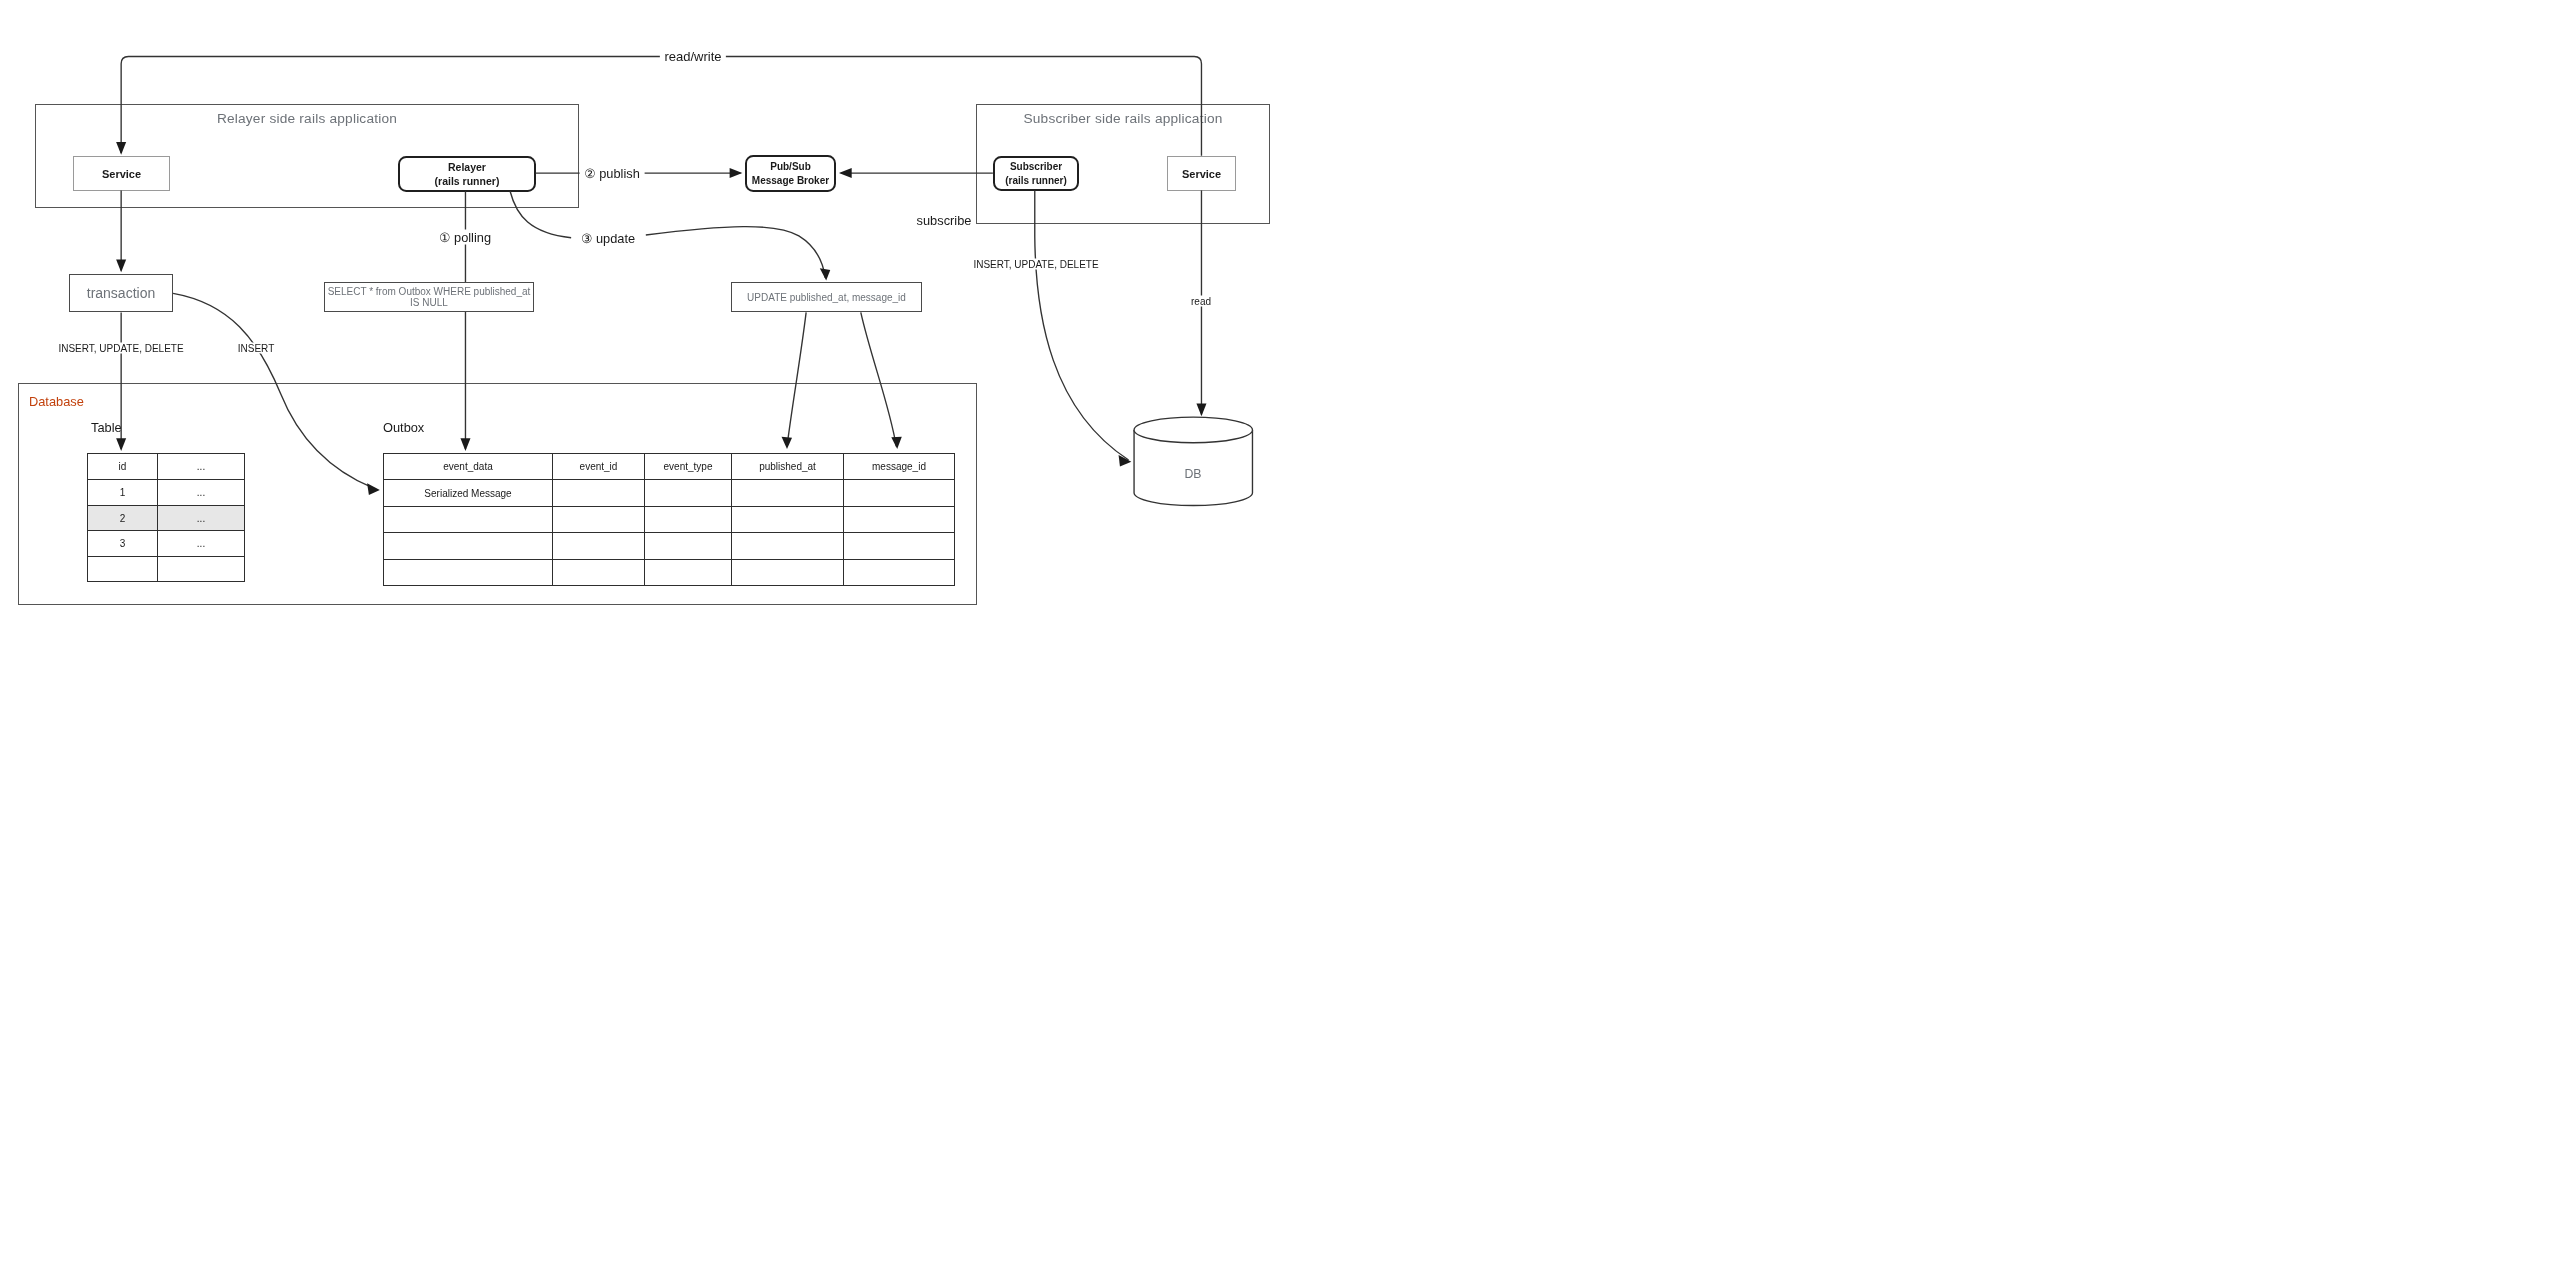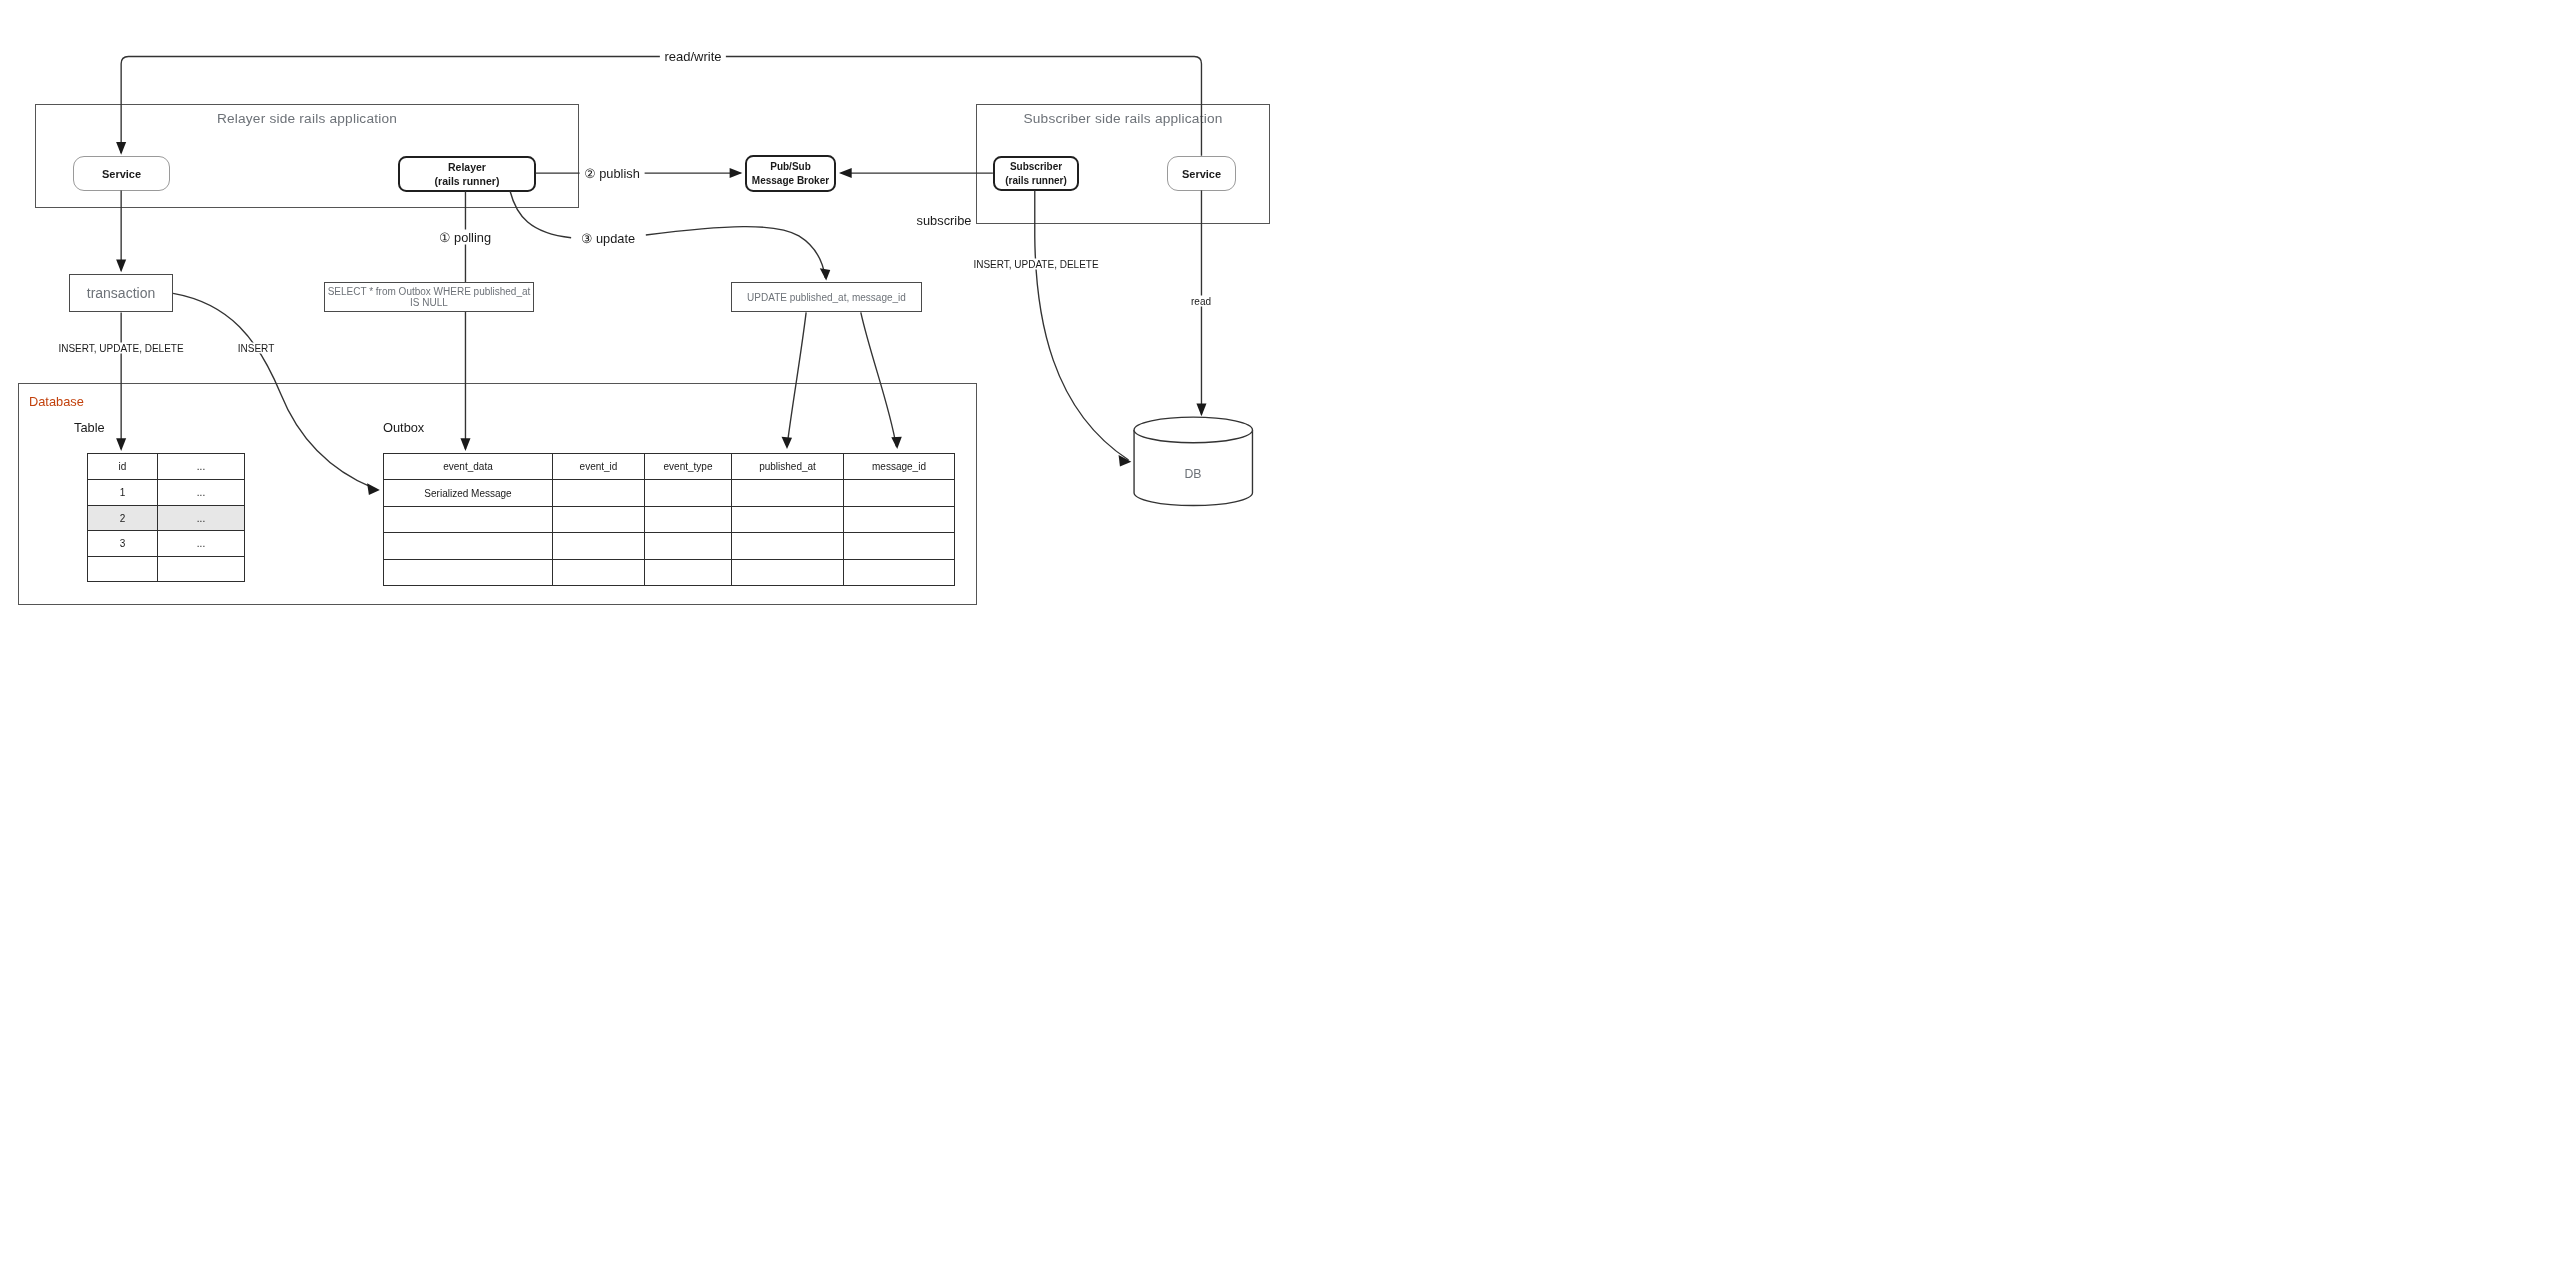--- a/index.html
+++ b/index.html
@@ -2,21 +2,21 @@
 <html style="font-size:14.6px"><head>
 <meta charset="utf-8">
 <style>
   html,body{margin:0;padding:0;background:#fff;}
   .canvas{position:relative;width:1288px;height:644px;background:#fff;
           font-family:"Liberation Sans",sans-serif;color:#1a1a1a;overflow:hidden;}
   .box{position:absolute;box-sizing:border-box;background:#fff;display:flex;
        flex-direction:column;align-items:center;justify-content:center;text-align:center;z-index:2;}
   .appbox{border:1.4px solid #555;background:transparent;justify-content:flex-start;z-index:1;}
   .apptitle{margin-top:5.5px;font-size:13.7px;color:#6d7278;letter-spacing:0.2px;}
-  .node-gray{border:1.8px solid #9a9a9a;border-radius:11px;font-weight:bold;font-size:11px;}
+  .node-gray{border:1.8px solid #9a9a9a;border-radius:0;font-weight:bold;font-size:11px;}
   .node-black{border:2.3px solid #1f1f1f;border-radius:8.2px;font-weight:bold;font-size:10.5px;line-height:1.35;}
   .sqlbox{border:1.4px solid #4a4a4a;color:#6d7278;font-size:10px;z-index:4;}
   .txnbox{border:1.4px solid #4a4a4a;color:#6d7278;font-size:14px;z-index:4;}
   .dbbox{border:1.4px solid #555;background:transparent;z-index:1;}
   .lbl{position:absolute;transform:translate(-50%,-50%);background:#fff;padding:0 4.6px;
        white-space:nowrap;z-index:5;font-size:10px;}
   .lbl-big{font-size:12.8px;}
   .sect{position:absolute;font-size:12.8px;color:#1a1a1a;z-index:2;}
   .graytxt{color:#c2410c;}
   svg.wires{position:absolute;left:0;top:0;z-index:3;pointer-events:none;}
@@ -34,21 +34,21 @@
   <div class="box appbox" style="left:35px;top:104px;width:544px;height:104px;">
     <div class="apptitle">Relayer side rails application</div>
   </div>
 
   <div class="box appbox" style="left:976px;top:104px;width:294px;height:120px;">
     <div class="apptitle">Subscriber side rails application</div>
   </div>
 
   <div class="box dbbox" style="left:18px;top:383px;width:959px;height:222px;"></div>
   <div class="sect graytxt" style="left:29px;top:394px;">Database</div>
-  <div class="sect" style="left:74px;top:420px;">Table</div>
+  <div class="sect" style="left:91px;top:420px;">Table</div>
   <div class="sect" style="left:383px;top:420px;">Outbox</div>
 
   <svg class="wires" width="1288" height="644" viewBox="0 0 1414 707">
     <g fill="none" stroke="#333" stroke-width="1.5">
       <path d="M 133 168 L 133 70 Q 133 62 141 62 L 1311 62 Q 1319 62 1319 70 L 1319 171"></path>
       <path d="M 588 190 L 813 190"></path>
       <path d="M 1090 190 L 923 190"></path>
       <path d="M 511 210 L 511 493"></path>
       <path d="M 133 209 L 133 297"></path>
       <path d="M 133 343 L 133 493"></path>

